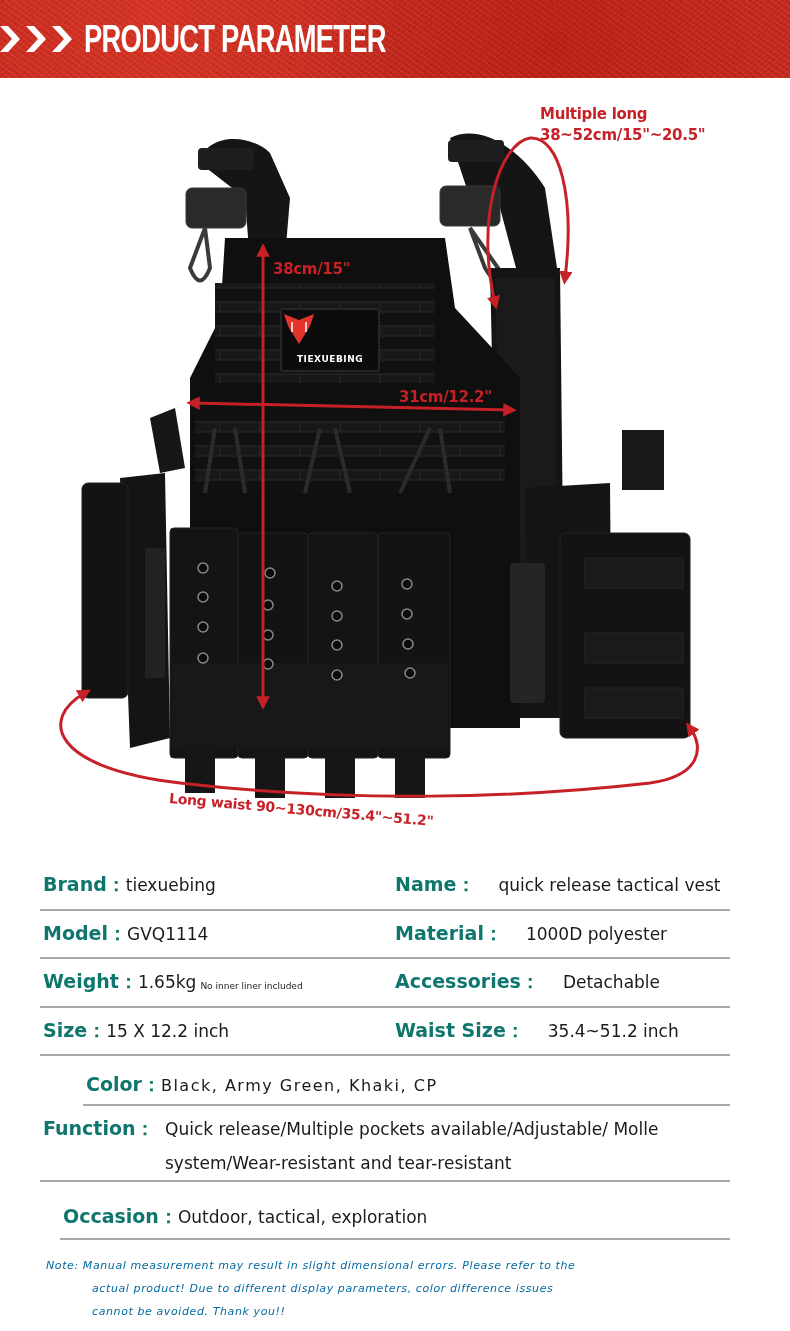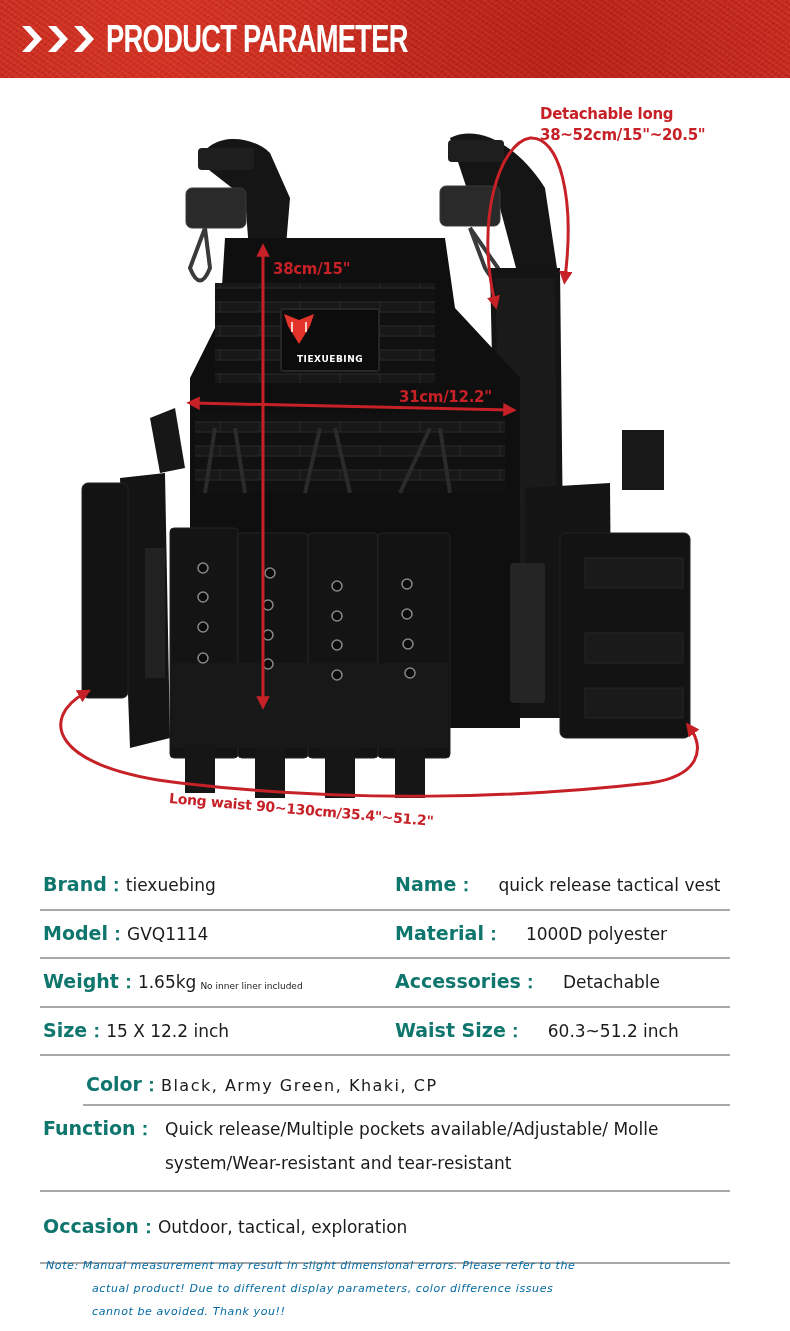--- a/index.html
+++ b/index.html
@@ -8,21 +8,21 @@
 
   
   .header {
     position: absolute; left: 0; top: 0; width: 790px; height: 78px;
     background: #c9261a;
     background-image:
       radial-gradient(circle at 20% 30%, rgba(255,80,50,0.25) 0, transparent 40%),
       radial-gradient(circle at 70% 60%, rgba(150,10,0,0.25) 0, transparent 45%),
       repeating-linear-gradient(35deg, rgba(255,255,255,0.04) 0 2px, rgba(0,0,0,0.04) 2px 5px),
       repeating-linear-gradient(-40deg, rgba(0,0,0,0.05) 0 1px, rgba(255,255,255,0.03) 1px 4px);
-    display: flex; align-items: center; padding-left: 22px;
+    display: flex; align-items: center; 
   }
   .chevrons { display: flex; gap: 4px; margin-right: 10px; }
   .chev { width: 22px; height: 30px; }
   .header-title {
     font-family: "Liberation Sans", sans-serif; font-weight: bold;
     font-size: 38px; color: #ffffff; letter-spacing: -1px;
     transform: scaleX(0.72); transform-origin: left center;
     white-space: nowrap;
   }
 
@@ -50,25 +50,25 @@
   .specs { position: absolute; left: 40px; top: 862px; width: 690px; }
   .row { position: relative; border-bottom: 2px solid #a8a8a8; height: 48.5px; }
   .cell { position: absolute; top: 0; height: 46px; display: flex; align-items: center; white-space: nowrap; }
   .cell.left { left: 3px; }
   .cell.right { left: 355px; gap: 23px; }
   .lbl { font-family: "DejaVu Sans", sans-serif; font-weight: bold; font-size: 19px; color: #0f766e; }
   .val { font-family: "DejaVu Sans", sans-serif; font-size: 17px; color: #1a1a1a; }
   .small { font-size: 9px; margin-left: 4px; margin-top: 8px; color: #222; }
   .row.color { height: 50px; margin-left: 43px; }
   .row.color .val { letter-spacing: 1.5px; font-size: 16px; }
-  .row.function { height: 86px; text-decoration: underline; }
+  .row.function { height: 76px; text-decoration: underline; }
   .row.function .cell { height: auto; top: 10px; align-items: flex-start; }
   .row.function .lbl { width: 122px; }
   .row.function .val { line-height: 34px; white-space: normal; width: 560px; margin-top: -4px; }
-  .row.occasion { height: 72px; border-bottom: 2px solid #a8a8a8; }
+  .row.occasion { height: 58px; border-bottom: 2px solid #a8a8a8; margin-left: 20px; }
   .row.occasion .cell { top: 12px; }
 
   .note {
     position: absolute; left: 46px; top: 1254px; width: 690px;
     font-family: "DejaVu Sans", sans-serif; font-size: 11px; color: #0369a1;
     line-height: 23px; letter-spacing: 0.6px; font-style: italic;
   }
   .note .indent { padding-left: 46px; display: block; }
 </style>
 </head>
@@ -179,21 +179,21 @@
 
   <div class="brand-patch">
     <svg class="logo" viewBox="0 0 34 36">
       <path d="M2,4 L17,10 L32,4 L28,16 L17,34 L6,16 Z" fill="#e2342a"></path>
       <path d="M10,12 L10,22 M24,12 L24,22" stroke="#fff" stroke-width="1.5"></path>
     </svg>
     <div class="wordmark">TIEXUEBING</div>
   </div>
 
   <div class="meas m-shoulder">
-    <div>Detachable long</div>
+    <div>Multiple long</div>
     <div>38~52cm/15"~20.5"</div>
   </div>
   <div class="meas m-height">38cm/15"</div>
   <div class="meas m-width">31cm/12.2"</div>
   <div class="meas m-waist">Long waist  90~130cm/35.4"~51.2"</div>
 </div>
 
 <div class="specs">
   <div class="row">
     <div class="cell left">
@@ -226,21 +226,21 @@
       <span class="val">Detachable</span>
     </div>
   </div>
   <div class="row">
     <div class="cell left">
       <span class="lbl">Size：</span>
       <span class="val">15 X 12.2 inch</span>
     </div>
     <div class="cell right">
       <span class="lbl">Waist Size：</span>
-      <span class="val">60.3~51.2 inch</span>
+      <span class="val">35.4~51.2 inch</span>
     </div>
   </div>
   <div class="row color">
     <div class="cell left" style="top:6px;">
       <span class="lbl">Color：</span>
       <span class="val">Black, Army Green, Khaki, CP</span>
     </div>
   </div>
   <div class="row function">
     <div class="cell left">

